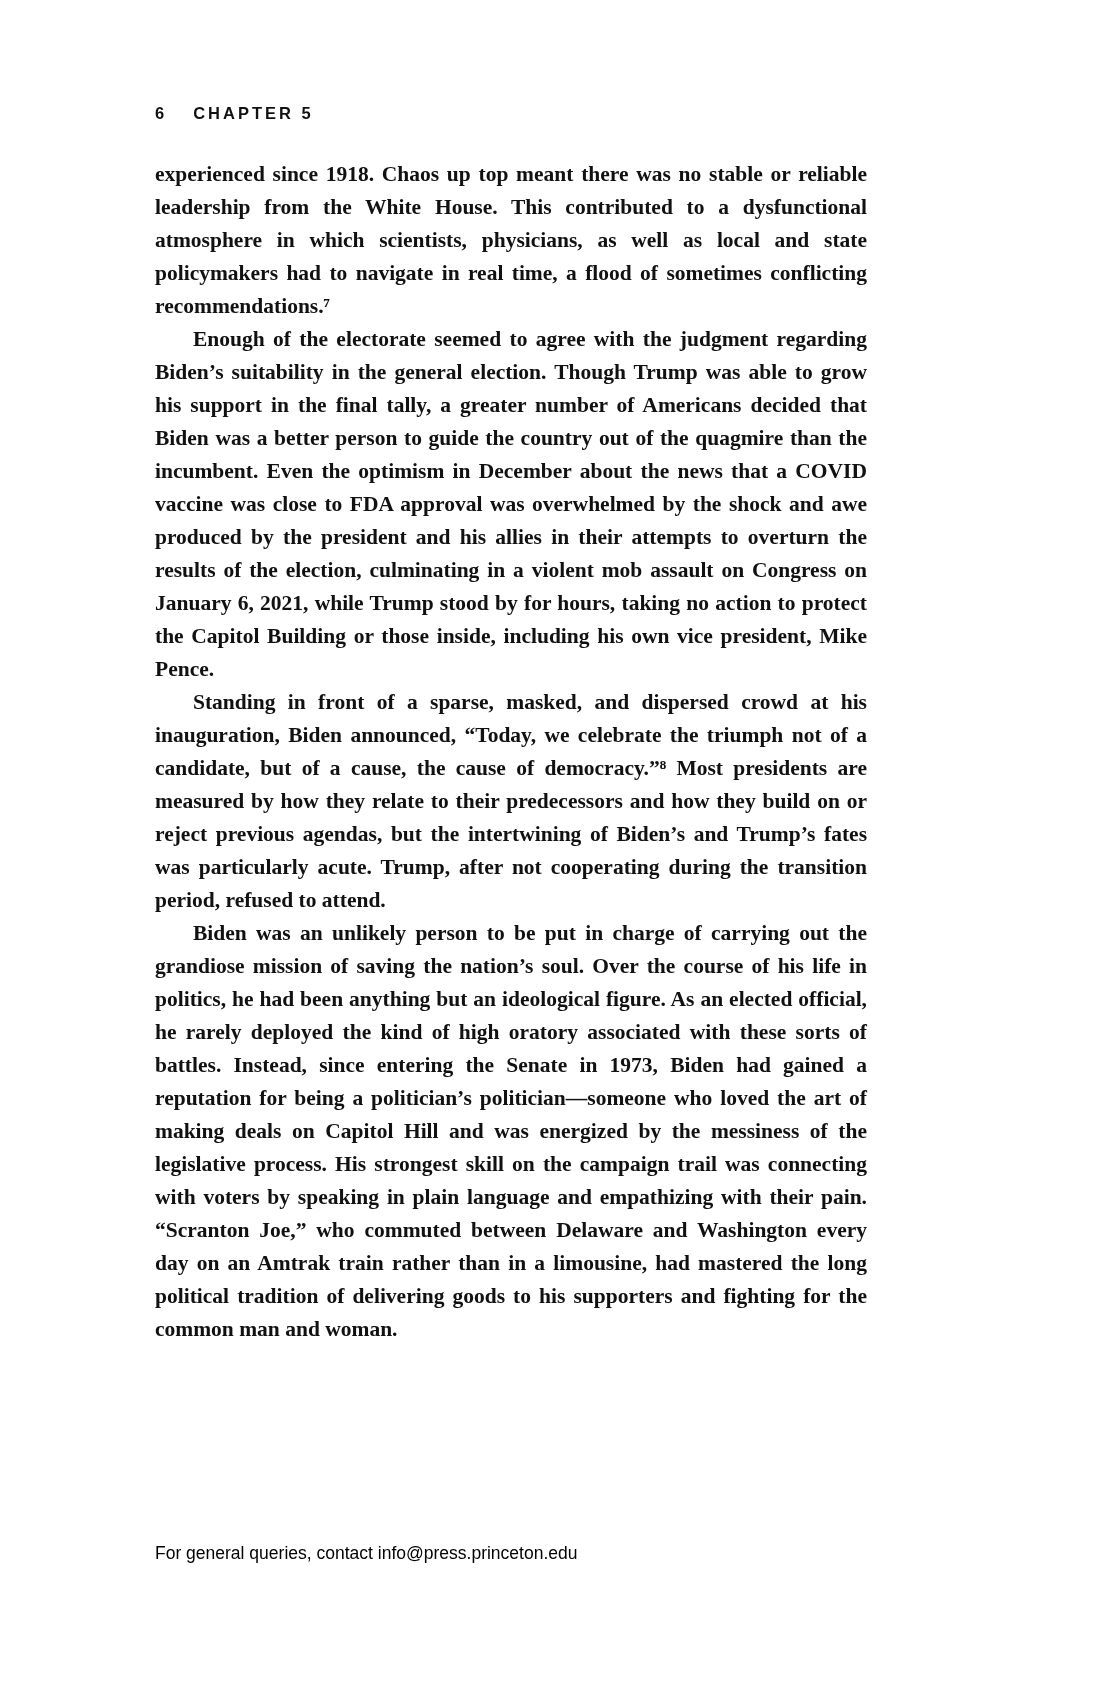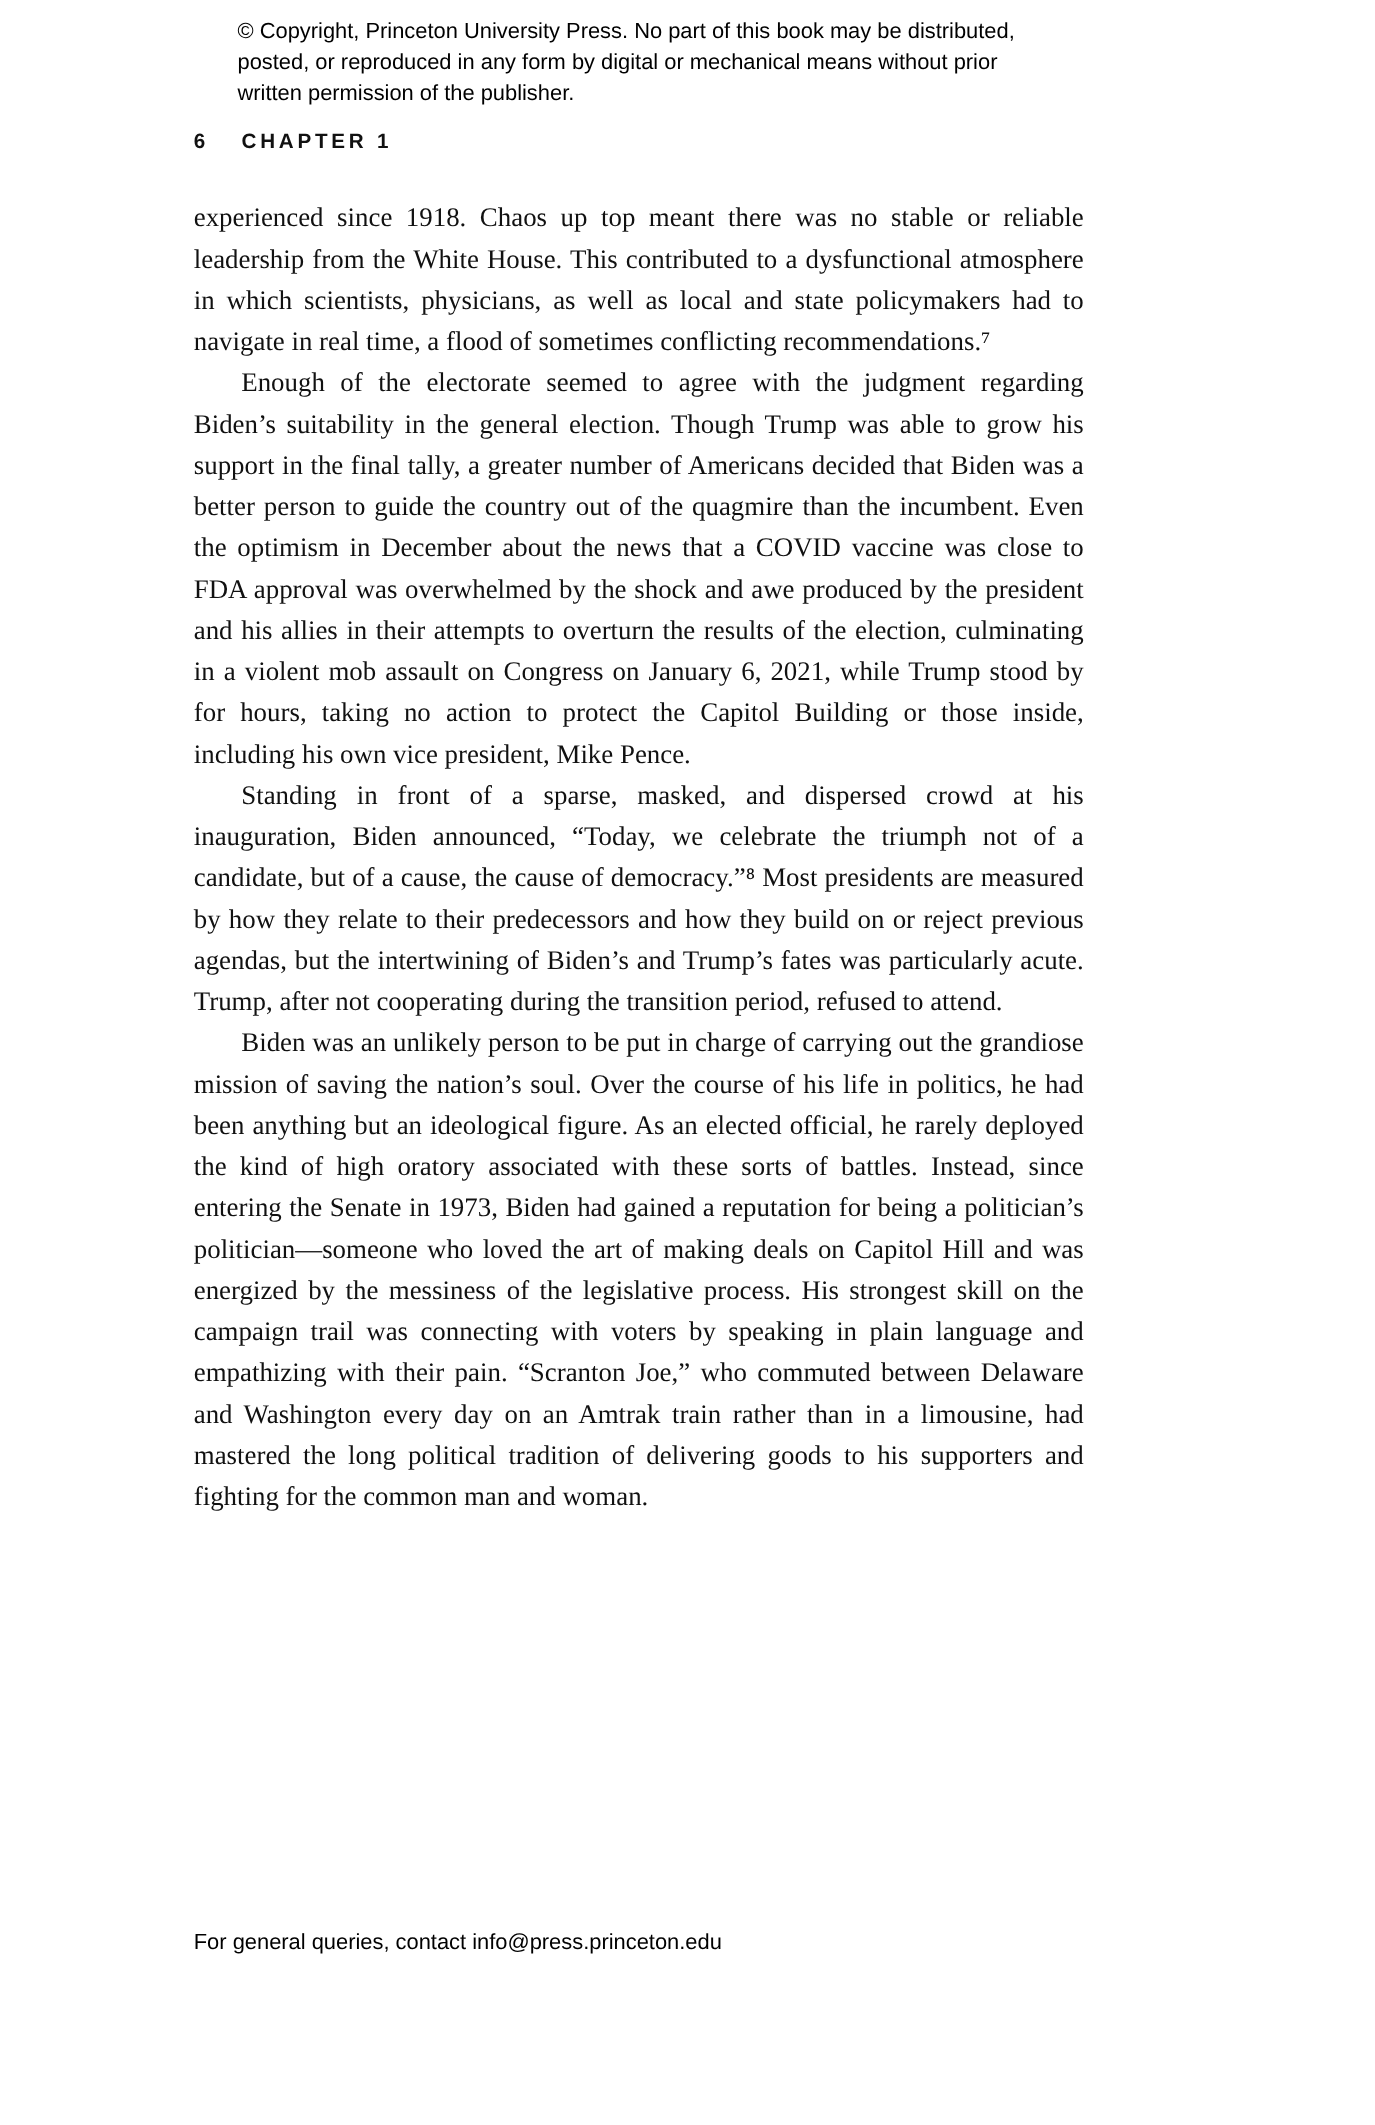--- a/index.html
+++ b/index.html
@@ -51,45 +51,45 @@
     width: 712px;
     font-family: "Liberation Serif", serif;
     font-size: 21.5px;
     line-height: 33px;
     text-align: justify;
     color: #111111;
   }
   .body-text p {
     margin: 0;
     padding: 0;
+    font-weight: bold;
   }
   .body-text p.indent {
     text-indent: 38px;
   }
   .page-footer {
     position: absolute;
     top: 1543px;
     left: 155px;
     width: 712px;
     text-align: left;
     font-family: "Liberation Sans", sans-serif;
     font-size: 17.5px;
     color: #000000;
   }
 </style>
 </head>
 <body>
 
 <div class="page">
 
-  <div class="copyright-notice">© Copyright, Princeton University Press. No part of this book may be distributed, posted, or reproduced in any form by digital or mechanical means without prior written permission of the publisher.</div>
 
   <div class="running-head">
     <span class="page-number">6</span>
-    <span class="chapter-label">CHAPTER 1</span>
+    <span class="chapter-label">CHAPTER 5</span>
   </div>
 
   <div class="body-text">
     <p>experienced since 1918. Chaos up top meant there was no stable or reliable leadership from the White House. This contributed to a dysfunctional atmosphere in which scientists, physicians, as well as local and state policymakers had to navigate in real time, a flood of sometimes conflicting recommendations.⁷</p>
     <p class="indent">Enough of the electorate seemed to agree with the judgment regarding Biden’s suitability in the general election. Though Trump was able to grow his support in the final tally, a greater number of Americans decided that Biden was a better person to guide the country out of the quagmire than the incumbent. Even the optimism in December about the news that a COVID vaccine was close to FDA approval was overwhelmed by the shock and awe produced by the president and his allies in their attempts to overturn the results of the election, culminating in a violent mob assault on Congress on January 6, 2021, while Trump stood by for hours, taking no action to protect the Capitol Building or those inside, including his own vice president, Mike Pence.</p>
     <p class="indent">Standing in front of a sparse, masked, and dispersed crowd at his inauguration, Biden announced, “Today, we celebrate the triumph not of a candidate, but of a cause, the cause of democracy.”⁸ Most presidents are measured by how they relate to their predecessors and how they build on or reject previous agendas, but the intertwining of Biden’s and Trump’s fates was particularly acute. Trump, after not cooperating during the transition period, refused to attend.</p>
     <p class="indent">Biden was an unlikely person to be put in charge of carrying out the grandiose mission of saving the nation’s soul. Over the course of his life in politics, he had been anything but an ideological figure. As an elected official, he rarely deployed the kind of high oratory associated with these sorts of battles. Instead, since entering the Senate in 1973, Biden had gained a reputation for being a politician’s politician—someone who loved the art of making deals on Capitol Hill and was energized by the messiness of the legislative process. His strongest skill on the campaign trail was connecting with voters by speaking in plain language and empathizing with their pain. “Scranton Joe,” who commuted between Delaware and Washington every day on an Amtrak train rather than in a limousine, had mastered the long political tradition of delivering goods to his supporters and fighting for the common man and woman.</p>
   </div>
 
   <div class="page-footer">For general queries, contact info@press.princeton.edu</div>

